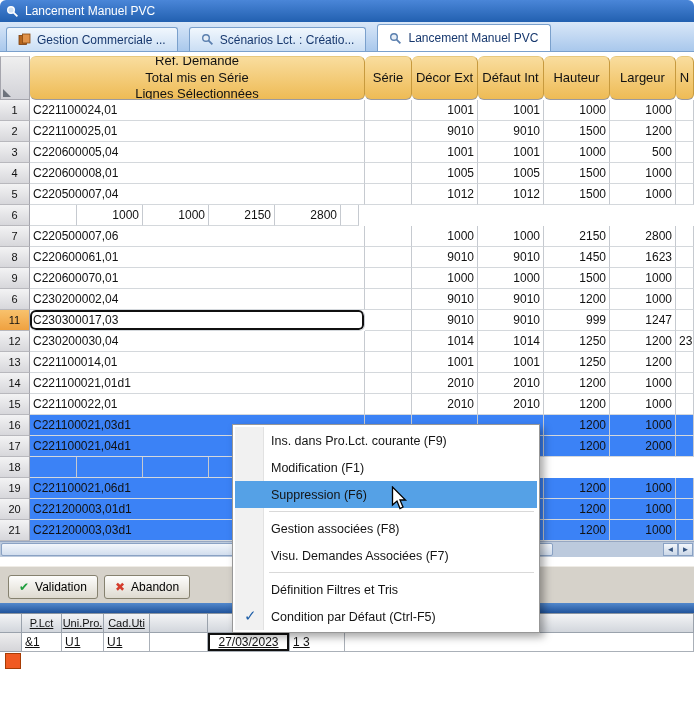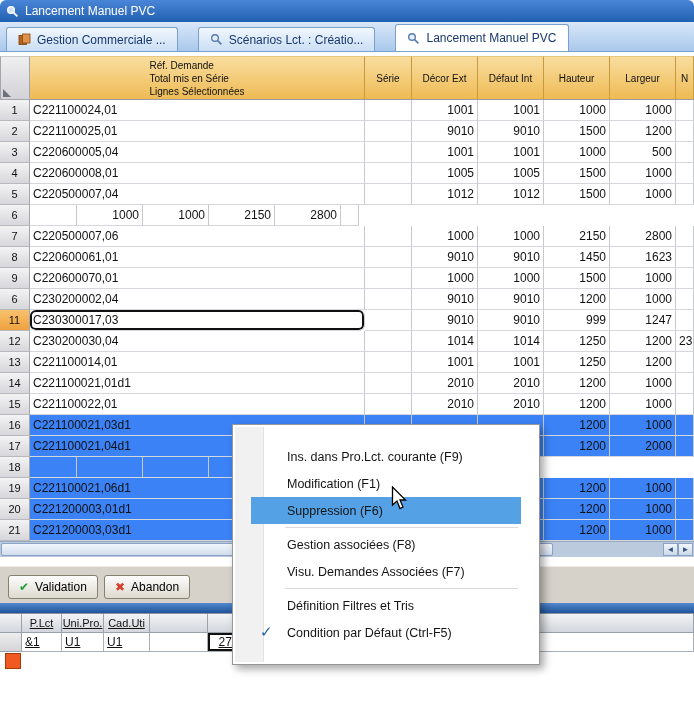--- a/index.html
+++ b/index.html
@@ -16,21 +16,21 @@
     border-radius:6px 6px 0 0;
     display:flex; align-items:center; gap:6px; padding-left:6px;
     color:#fff; font-size:12px;
   }
 
   
   .tab-bar {
     position:absolute; top:22px; left:0; width:694px; height:30px;
     background:linear-gradient(#d9e7f8,#a9c8ec);
     border-bottom:1px solid #7aa0cc;
-    display:flex; align-items:flex-end; gap:20px; padding:0 0 0 6px;
+    display:flex; align-items:flex-end; gap:11px; padding:0 0 0 6px;
   }
   .tab {
     height:24px; display:flex; align-items:center; gap:6px; padding:0 11px;
     background:linear-gradient(#f1f7fd,#cadef4);
     border:1px solid #7aa0cc; border-bottom:none;
     border-radius:3px 3px 0 0; font-size:12px; color:#17386e; cursor:default;
   }
   .tab.active { background:#ffffff; height:27px; }
 
   
@@ -39,21 +39,21 @@
   .corner {
     width:30px; background:linear-gradient(#efefef,#d2d2d8);
     border:1px solid #a5a5ad; border-top:1px solid #c8c8cc; position:relative;
   }
   .tri { position:absolute; left:2px; bottom:2px; width:0; height:0;
     border-bottom:8px solid #6d727c; border-right:8px solid transparent; }
   .gh-cell {
     background:linear-gradient(#f9dd9e,#eebb55);
     border-right:1px solid #c79a3e; border-top:1px solid #e7c87e; border-bottom:1px solid #9a9aa0;
     display:flex; align-items:center; justify-content:center;
-    font-size:10px; line-height:1.3; text-align:left; white-space:pre-line; overflow:hidden;
+    font-size:13px; line-height:1.3; text-align:center; white-space:pre-line; overflow:hidden;border-radius:6px;
   }
   .c-ref{width:335px} .c-serie{width:47px} .c-de{width:66px} .c-di{width:66px}
   .c-h{width:66px} .c-l{width:66px} .c-n{width:18px}
 
   .row { display:flex; height:21px; }
   .num {
     width:30px; background:linear-gradient(#f3f3f4,#d7d7db);
     border-right:1px solid #a5a5ad; border-bottom:1px solid #b8b8bd;
     display:flex; align-items:center; justify-content:center; font-size:11px;
   }
@@ -124,21 +124,21 @@
   .w58{width:58px}.w82{width:82px}.w55{width:55px}.grow{flex:1}
 
   .orange-sq {
     position:absolute; top:653px; left:5px; width:16px; height:16px;
     background:#f05a22; border:1px solid #a63c05;
   }
 
   
   .menu {
     position:absolute; left:232px; top:424px; width:308px; z-index:10;
-    background:#ffffff; border:1px solid #979797; padding:18px;
+    background:#ffffff; border:1px solid #979797; padding:2px;
     box-shadow:4px 4px 8px rgba(0,0,0,0.35);
   }
   .menu::before {
     content:''; position:absolute; left:2px; top:2px; bottom:2px; width:28px;
     background:#f1f1f1; border-right:1px solid #e2e2e2;
   }
   .menu-item {
     position:relative; z-index:1; height:27px; display:flex; align-items:center;
     padding-left:36px; font-size:12.5px; color:#141414; cursor:default;
   }

